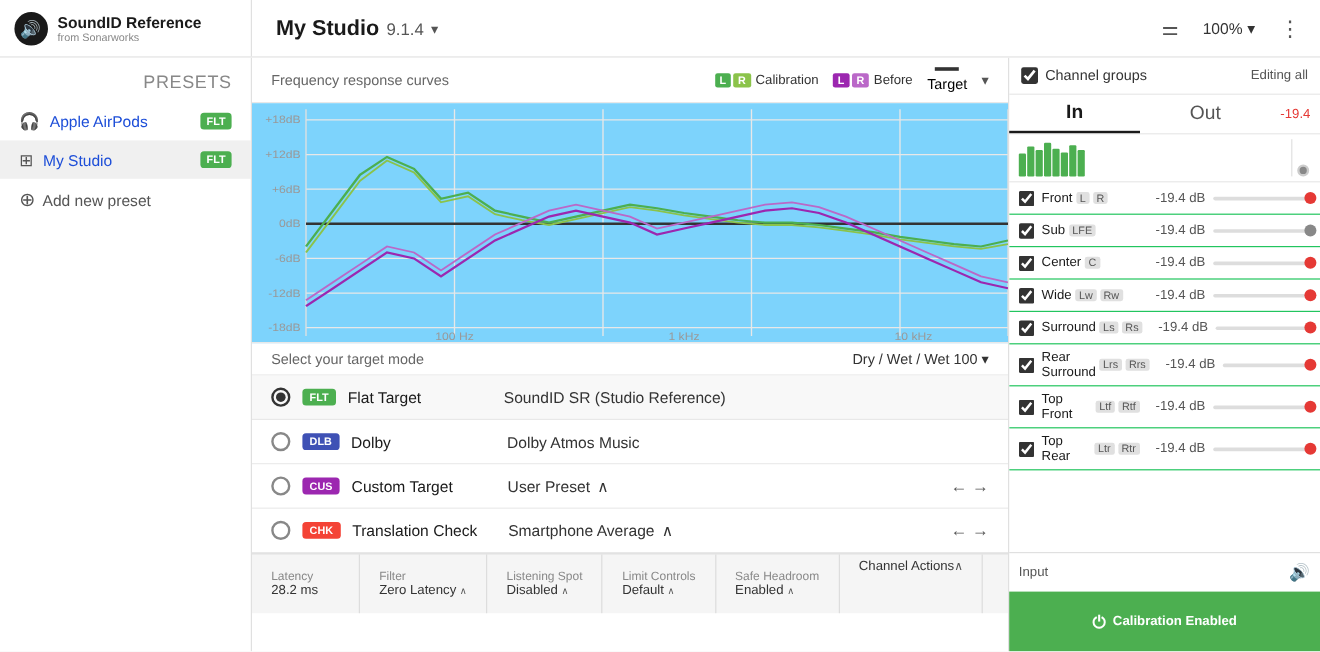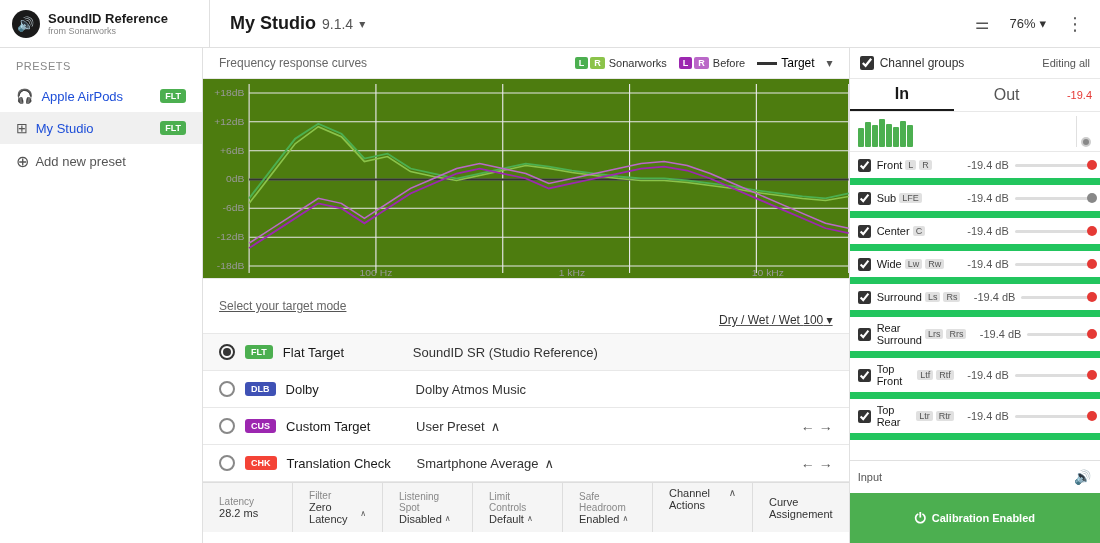--- a/index.html
+++ b/index.html
@@ -19,51 +19,51 @@
     .top-right { display: flex; align-items: center; gap: 12px; padding: 0 16px; margin-left: auto; }
     .mixer-icon { font-size: 16px; color: #555; cursor: pointer; }
     .zoom-select { display: flex; align-items: center; gap: 4px; font-size: 13px; color: #333; cursor: pointer; padding: 4px 8px; border-radius: 4px; }
     .more-icon { font-size: 18px; color: #555; cursor: pointer; }
 
     
     .main-layout { display: flex; flex: 1; overflow: hidden; }
 
     
     .sidebar { width: 210px; background: #fff; border-right: 1px solid #e0e0e0; display: flex; flex-direction: column; }
-    .sidebar-header { padding: 12px 16px 8px; font-size: 11px; color: #888; font-weight: 500; text-transform: uppercase; letter-spacing: 0.5px; }
+    .sidebar-header { padding: 12px 16px 8px; font-size: 15px; color: #888; font-weight: 500; text-transform: uppercase; letter-spacing: 0.5px; text-align: right; }
     .sidebar-item { display: flex; align-items: center; gap: 8px; padding: 8px 16px; cursor: pointer; }
     .sidebar-item.active { background: #f0f0f0; }
     .sidebar-icon { font-size: 14px; color: #555; }
     .sidebar-label { flex: 1; font-size: 13px; color: #1d4ed8; }
     .flt-badge { background: #4CAF50; color: #fff; font-size: 9px; font-weight: 700; padding: 2px 5px; border-radius: 3px; }
     .add-preset { display: flex; align-items: center; gap: 6px; padding: 8px 16px; cursor: pointer; color: #555; font-size: 13px; }
     .add-icon { font-size: 16px; }
 
     
     .center-panel { flex: 1; display: flex; flex-direction: column; background: #fff; }
     .freq-header { display: flex; align-items: center; padding: 8px 16px; border-bottom: 1px solid #e8e8e8; }
     .freq-title { font-size: 12px; color: #666; }
     .legend { display: flex; align-items: center; gap: 12px; margin-left: auto; }
     .legend-item { display: flex; align-items: center; gap: 4px; font-size: 11px; color: #333; }
     .legend-lr { display: flex; gap: 2px; }
     .legend-l { background: #4CAF50; color: #fff; font-size: 9px; font-weight: 700; padding: 1px 4px; border-radius: 2px; }
     .legend-r { background: #8BC34A; color: #fff; font-size: 9px; font-weight: 700; padding: 1px 4px; border-radius: 2px; }
     .legend-lp { background: #9C27B0; color: #fff; font-size: 9px; font-weight: 700; padding: 1px 4px; border-radius: 2px; }
     .legend-rp { background: #BA68C8; color: #fff; font-size: 9px; font-weight: 700; padding: 1px 4px; border-radius: 2px; }
-    .legend-target { display: flex; align-items: center; gap: 4px; }
+    .legend-target { display: flex; align-items: center; gap: 4px; flex-direction: column; }
     .legend-target-line { width: 20px; height: 3px; background: #333; }
     .legend-dropdown { cursor: pointer; color: #555; }
 
     
-    .chart-area { position: relative; flex: 1; background: #4d7c0f; border-bottom: 1px solid #e8e8e8; overflow: hidden; }
+    .chart-area { position: relative; flex: 1; background: #7dd3fc; border-bottom: 1px solid #e8e8e8; overflow: hidden; }
     .chart-svg { width: 100%; height: 100%; }
 
     
-    .target-mode-bar { display: flex; align-items: center; justify-content: space-between; padding: 6px 16px; border-bottom: 1px solid #e8e8e8; font-size: 12px; color: #555; text-decoration: underline; }
-    .dry-wet { color: #333; margin-top: 28px; }
+    .target-mode-bar { display: flex; align-items: center; justify-content: space-between; padding: 6px 16px; border-bottom: 1px solid #e8e8e8; font-size: 12px; color: #555; }
+    .dry-wet { color: #333; }
 
     
     .target-list { background: #f5f5f5; }
     .target-item { display: flex; align-items: center; gap: 10px; padding: 10px 16px; border-bottom: 1px solid #e8e8e8; background: #fff; cursor: pointer; }
     .target-item.active { background: #f8f8f8; }
     .radio-btn { width: 16px; height: 16px; border-radius: 50%; border: 2px solid #888; display: flex; align-items: center; justify-content: center; flex-shrink: 0; }
     .radio-btn.selected { border-color: #333; }
     .radio-btn.selected::after { content: ''; width: 8px; height: 8px; border-radius: 50%; background: #333; }
     .target-badge { padding: 2px 6px; border-radius: 3px; font-size: 9px; font-weight: 700; color: #fff; }
     .badge-flt { background: #4CAF50; }
@@ -91,21 +91,21 @@
     .right-panel { width: 260px; background: #fff; border-left: 1px solid #e0e0e0; display: flex; flex-direction: column; }
     .channel-groups-header { display: flex; align-items: center; padding: 8px 10px; border-bottom: 1px solid #e8e8e8; gap: 6px; }
     .ch-checkbox { width: 14px; height: 14px; accent-color: #333; }
     .ch-groups-label { font-size: 12px; color: #333; font-weight: 500; flex: 1; }
     .editing-all { font-size: 11px; color: #555; }
     .in-out-tabs { display: flex; border-bottom: 1px solid #e8e8e8; align-items: center; }
     .in-out-tab { flex: 1; text-align: center; padding: 6px; font-size: 16px; cursor: pointer; color: #555; }
     .in-out-tab.active { color: #1a1a1a; font-weight: 600; border-bottom: 2px solid #1a1a1a; }
     .db-value { font-size: 11px; color: #e53935; padding: 0 8px; }
     .channels-list { flex: 1; overflow-y: auto; }
-    .channel-row { display: flex; align-items: center; padding: 5px 8px; border-bottom: 7px solid #22c55e; }
+    .channel-row { display: flex; align-items: center; padding: 5px 8px; border-bottom: 1px solid #22c55e; }
     .channel-check { width: 13px; height: 13px; margin-right: 6px; accent-color: #333; }
     .channel-name { flex: 1; font-size: 11px; color: #1a1a1a; display: flex; align-items: center; gap: 3px; }
     .channel-tag { background: #e0e0e0; border-radius: 2px; padding: 0 3px; font-size: 9px; color: #555; }
     .channel-db { font-size: 11px; color: #555; min-width: 55px; text-align: right; margin-right: 6px; }
     .slider-container { flex: 1; position: relative; height: 16px; display: flex; align-items: center; }
     .slider-track { width: 100%; height: 3px; background: #ddd; border-radius: 2px; position: relative; }
     .slider-thumb { width: 10px; height: 10px; border-radius: 50%; background: #666; position: absolute; top: 50%; transform: translate(-50%, -50%); }
     .slider-thumb.red-end { background: #e53935; }
 
     
@@ -135,21 +135,21 @@
     </div>
   </div>
   <div class="title-area">
     <span class="studio-title">My Studio</span>
     <span class="studio-version">9.1.4</span>
     <span class="chevron-down">▾</span>
   </div>
   <div class="top-right">
     <span class="mixer-icon">⚌</span>
     <div class="zoom-select">
-      <span>76%</span>
+      <span>100%</span>
       <span>▾</span>
     </div>
     <span class="more-icon">⋮</span>
   </div>
 </div>
 
 <div class="main-layout">
 
   <div class="sidebar">
     <div class="sidebar-header">Presets</div>
@@ -175,21 +175,21 @@
   <div class="center-panel">
 
     <div class="freq-header">
       <span class="freq-title">Frequency response curves</span>
       <div class="legend">
         <div class="legend-item">
           <div class="legend-lr">
             <span class="legend-l">L</span>
             <span class="legend-r">R</span>
           </div>
-          <span>Sonarworks</span>
+          <span>Calibration</span>
         </div>
         <div class="legend-item">
           <div class="legend-lr">
             <span class="legend-lp">L</span>
             <span class="legend-rp">R</span>
           </div>
           <span>Before</span>
         </div>
         <div class="legend-target">
           <div class="legend-target-line"></div>
@@ -316,23 +316,20 @@
       <div class="status-item">
         <span class="status-label">Safe Headroom</span>
         <span class="status-value">
           <span>Enabled</span>
           <span class="status-arrow">∧</span>
         </span>
       </div>
       <div class="channel-actions-btn">
         <span class="channel-actions-label">Channel Actions</span>
         <span class="channel-actions-arrow">∧</span>
-      </div>
-      <div class="curve-assignment">
-        <span class="curve-label">Curve Assignement</span>
       </div>
     </div>
   </div>
 
   <div class="right-panel">
 
     <div class="channel-groups-header">
       <input type="checkbox" class="ch-checkbox" checked="" style="">
       <span class="ch-groups-label">Channel groups</span>
       <span class="editing-all">Editing all</span>

